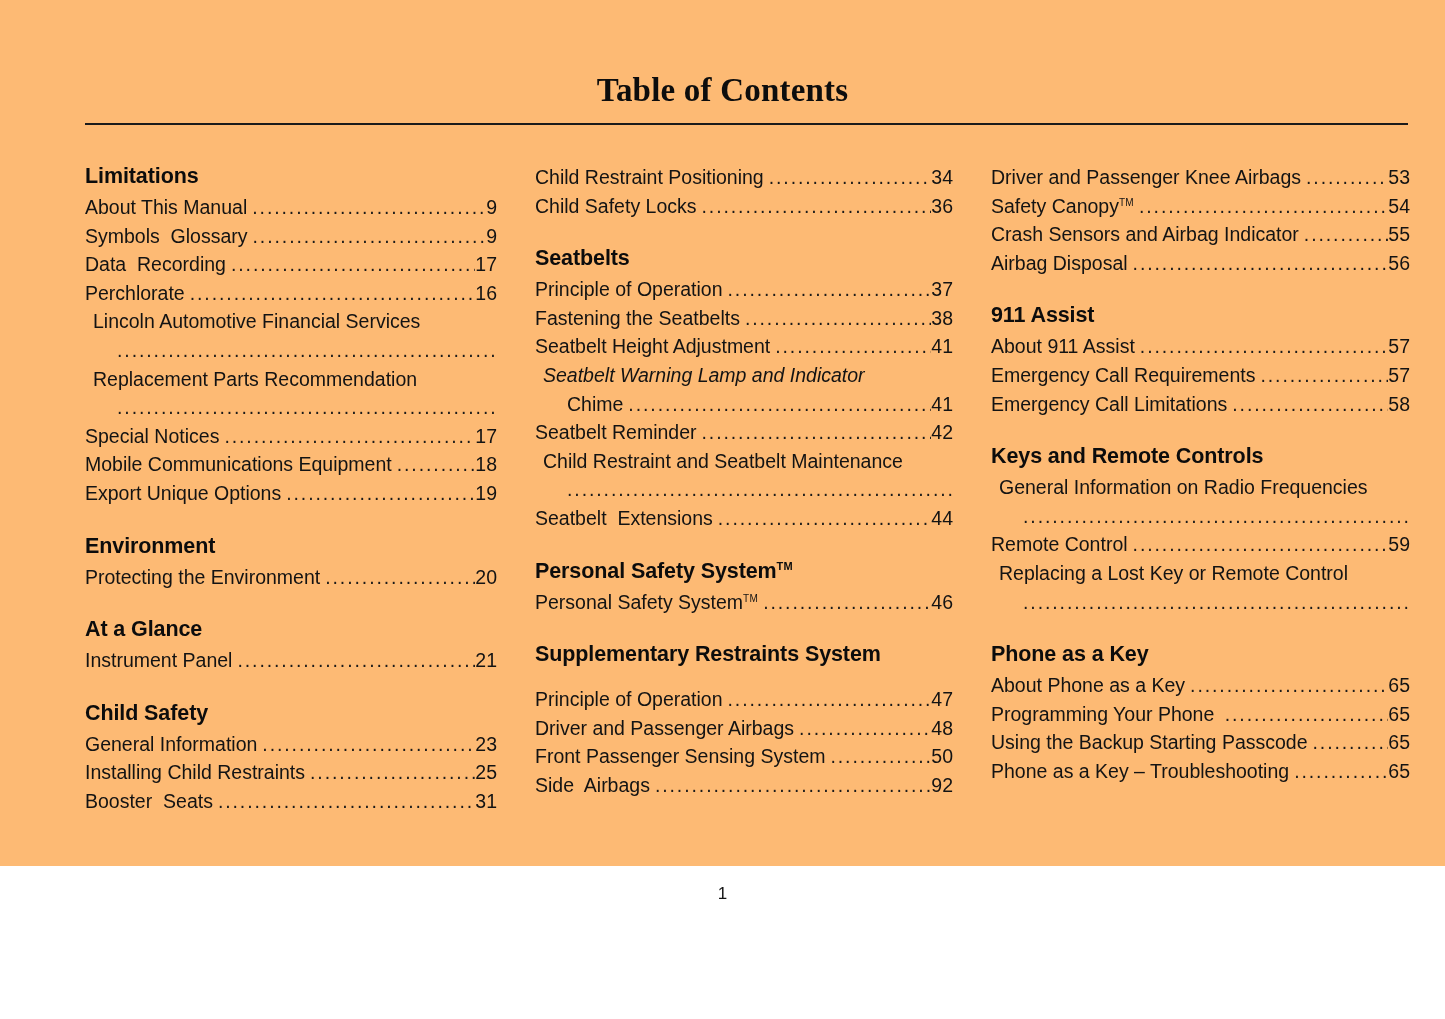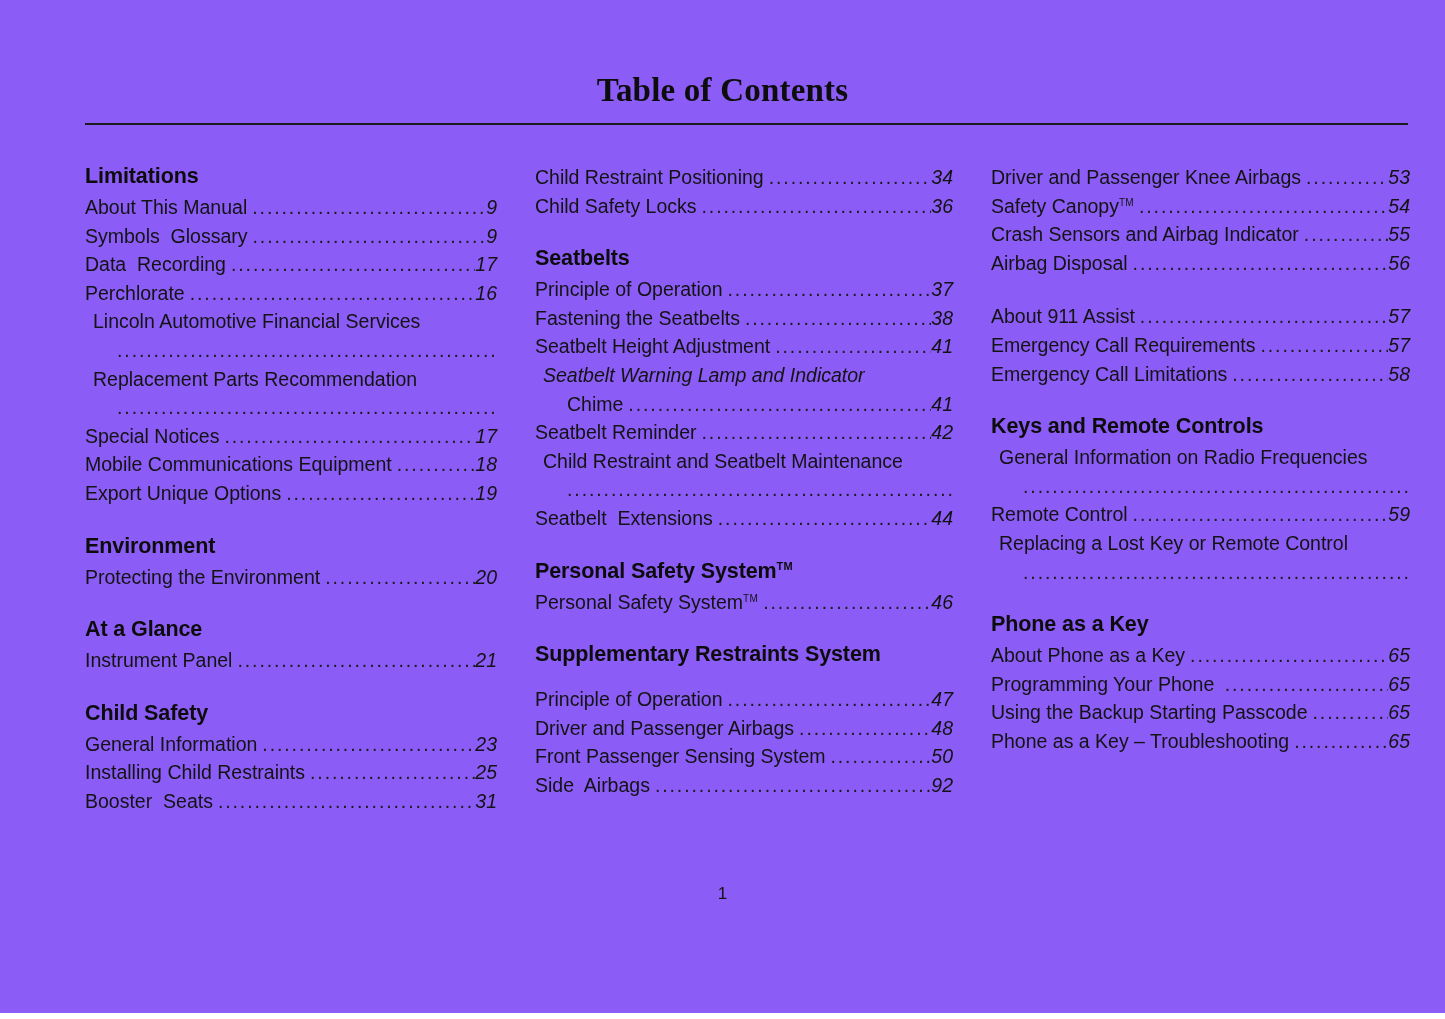--- a/index.html
+++ b/index.html
@@ -11,23 +11,23 @@
     width: 1445px;
     height: 1019px;
     font-family: "Liberation Sans", sans-serif;
     color: #111111;
     -webkit-font-smoothing: antialiased;
   }
 
   .page {
     position: relative;
     width: 1445px;
-    height: 1013px;
+    height: 866px;
     box-sizing: border-box;
-    background: #8b5cf6;
+    background: #fdba74;
   }
 
   
   .page-title {
     position: absolute;
     top: 72px;
     left: 0;
     width: 1445px;
     text-align: center;
     font-family: "Liberation Serif", "DejaVu Serif", serif;
@@ -120,21 +120,21 @@
   }
   .row .rtitle { flex: 0 0 auto; white-space: pre; }
   .row .rdots {
     flex: 1 1 auto;
     overflow: hidden;
     white-space: nowrap;
     letter-spacing: 1.9px;
     margin: 0 0px 0 5px;
     color: #1a1a1a;
   }
-  .row .rpage { flex: 0 0 auto; white-space: pre; font-style: italic; }
+  .row .rpage { flex: 0 0 auto; white-space: pre; }
 
   .sup {
     font-size: 10px;
     vertical-align: super;
     line-height: 0;
     letter-spacing: 0.3px;
   }
   .section-head .sup { font-size: 11px; }
 
   
@@ -361,20 +361,21 @@
               <span class="rpage">55</span>
             </div>
             <div class="row">
               <span class="rtitle">Airbag Disposal</span>
               <span class="rdots">..........................................................................................</span>
               <span class="rpage">56</span>
             </div>
           </div>
         </div>
         <div class="section-block">
+          <div class="section-head">911 Assist</div>
           <div class="entries">
             <div class="row">
               <span class="rtitle">About 911 Assist</span>
               <span class="rdots">..........................................................................................</span>
               <span class="rpage">57</span>
             </div>
             <div class="row">
               <span class="rtitle">Emergency Call Requirements</span>
               <span class="rdots">..........................................................................................</span>
               <span class="rpage">57</span>

